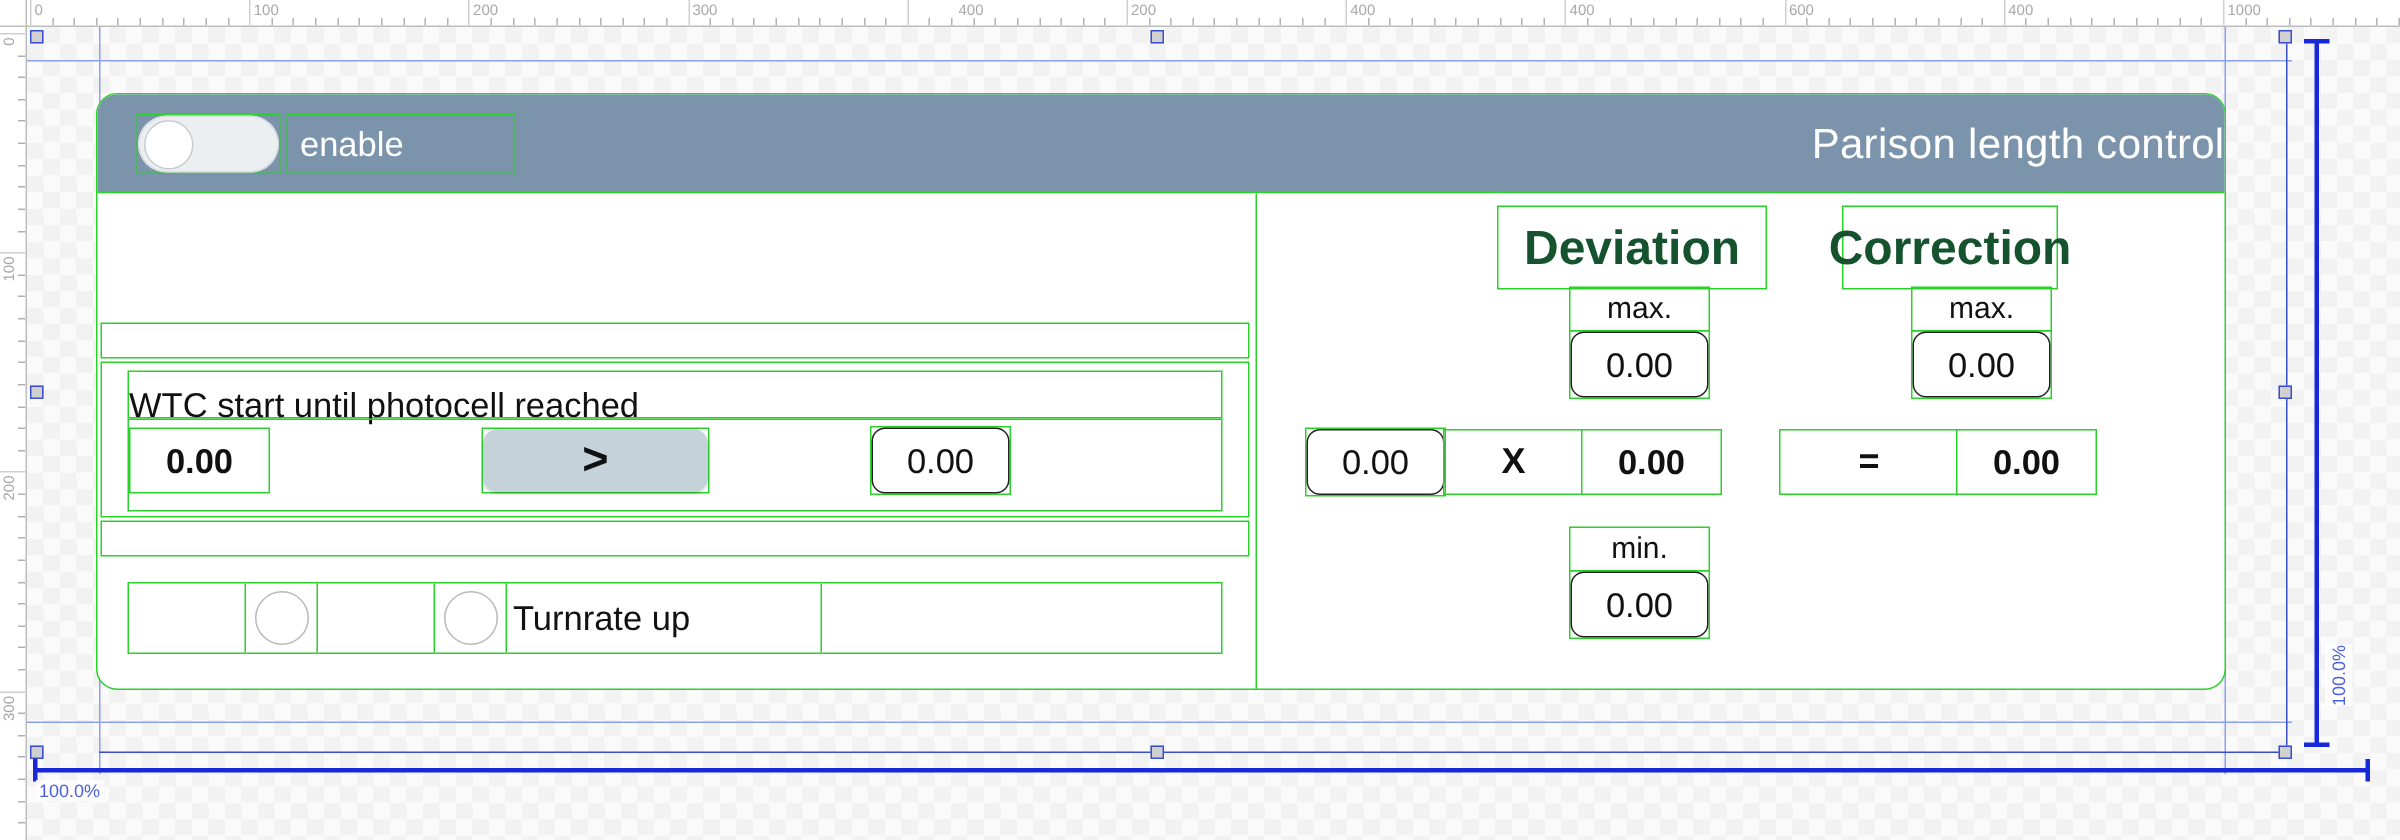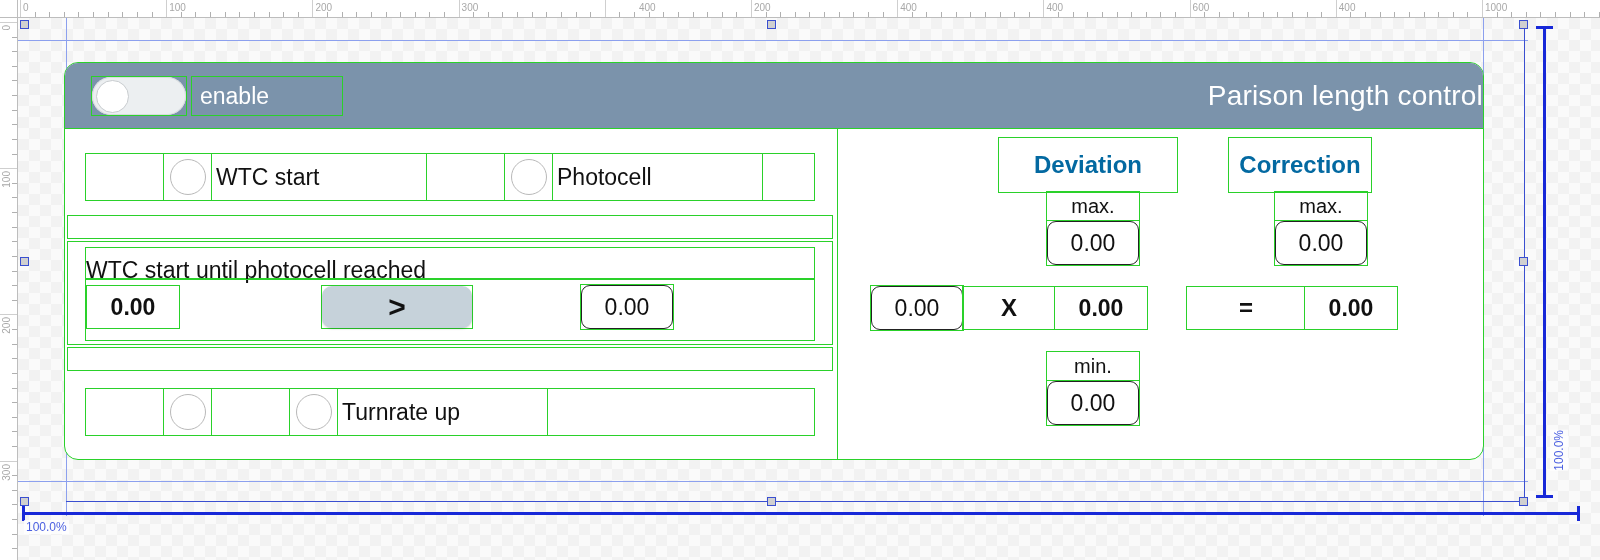--- a/index.html
+++ b/index.html
@@ -170,21 +170,21 @@
     background: #c6d2da; border-radius: 10px;
     display: flex; align-items: center; justify-content: center;
     font-size: 30px; font-weight: bold; color: #111111;
     box-shadow: 0 1px 2px rgba(0,0,0,0.18);
   }
 
   
   .hdr-box {
     position: absolute; border: 1px solid #2ad12a;
     display: flex; align-items: center; justify-content: center;
-    font-size: 24px; font-weight: bold; color: #0369a1;
+    font-size: 32px; font-weight: bold; color: #14532d;
   }
   .cap-box {
     position: absolute; border: 1px solid #2ad12a;
     display: flex; align-items: center; justify-content: center;
     font-size: 20px; color: #111111;
   }
   .op-box {
     position: absolute; border: 1px solid #2ad12a;
     display: flex; align-items: center; justify-content: center;
     font-size: 24px; font-weight: bold; color: #111111;
@@ -235,33 +235,20 @@
       <div class="enable-box">
         <span class="enable-label">enable</span>
       </div>
       <div class="title">Parison length control</div>
     </div>
 
     <div class="card-body">
 
       <div class="panel-left">
 
-        <div class="ind-row" style="top:24px;">
-          <div class="ind-cell ind-pad"></div>
-          <div class="ind-cell ind-led">
-            <div class="led"></div>
-          </div>
-          <div class="ind-cell ind-lbl w1">WTC start</div>
-          <div class="ind-cell ind-pad"></div>
-          <div class="ind-cell ind-led">
-            <div class="led"></div>
-          </div>
-          <div class="ind-cell ind-lbl w2">Photocell</div>
-          <div class="ind-cell ind-tail"></div>
-        </div>
 
         <div class="strip" style="top:86px; height:24px;"></div>
         <div class="strip" style="top:112px; height:104px;"></div>
 
         <div class="mid-block" style="top:118px; height:32px;"></div>
         <div class="mid-title">WTC start until photocell reached</div>
         <div class="mid-block" style="top:150px; height:62px;"></div>
 
         <div class="val-bold" style="left:21px; top:156px; width:94px; height:44px;">0.00</div>
 

